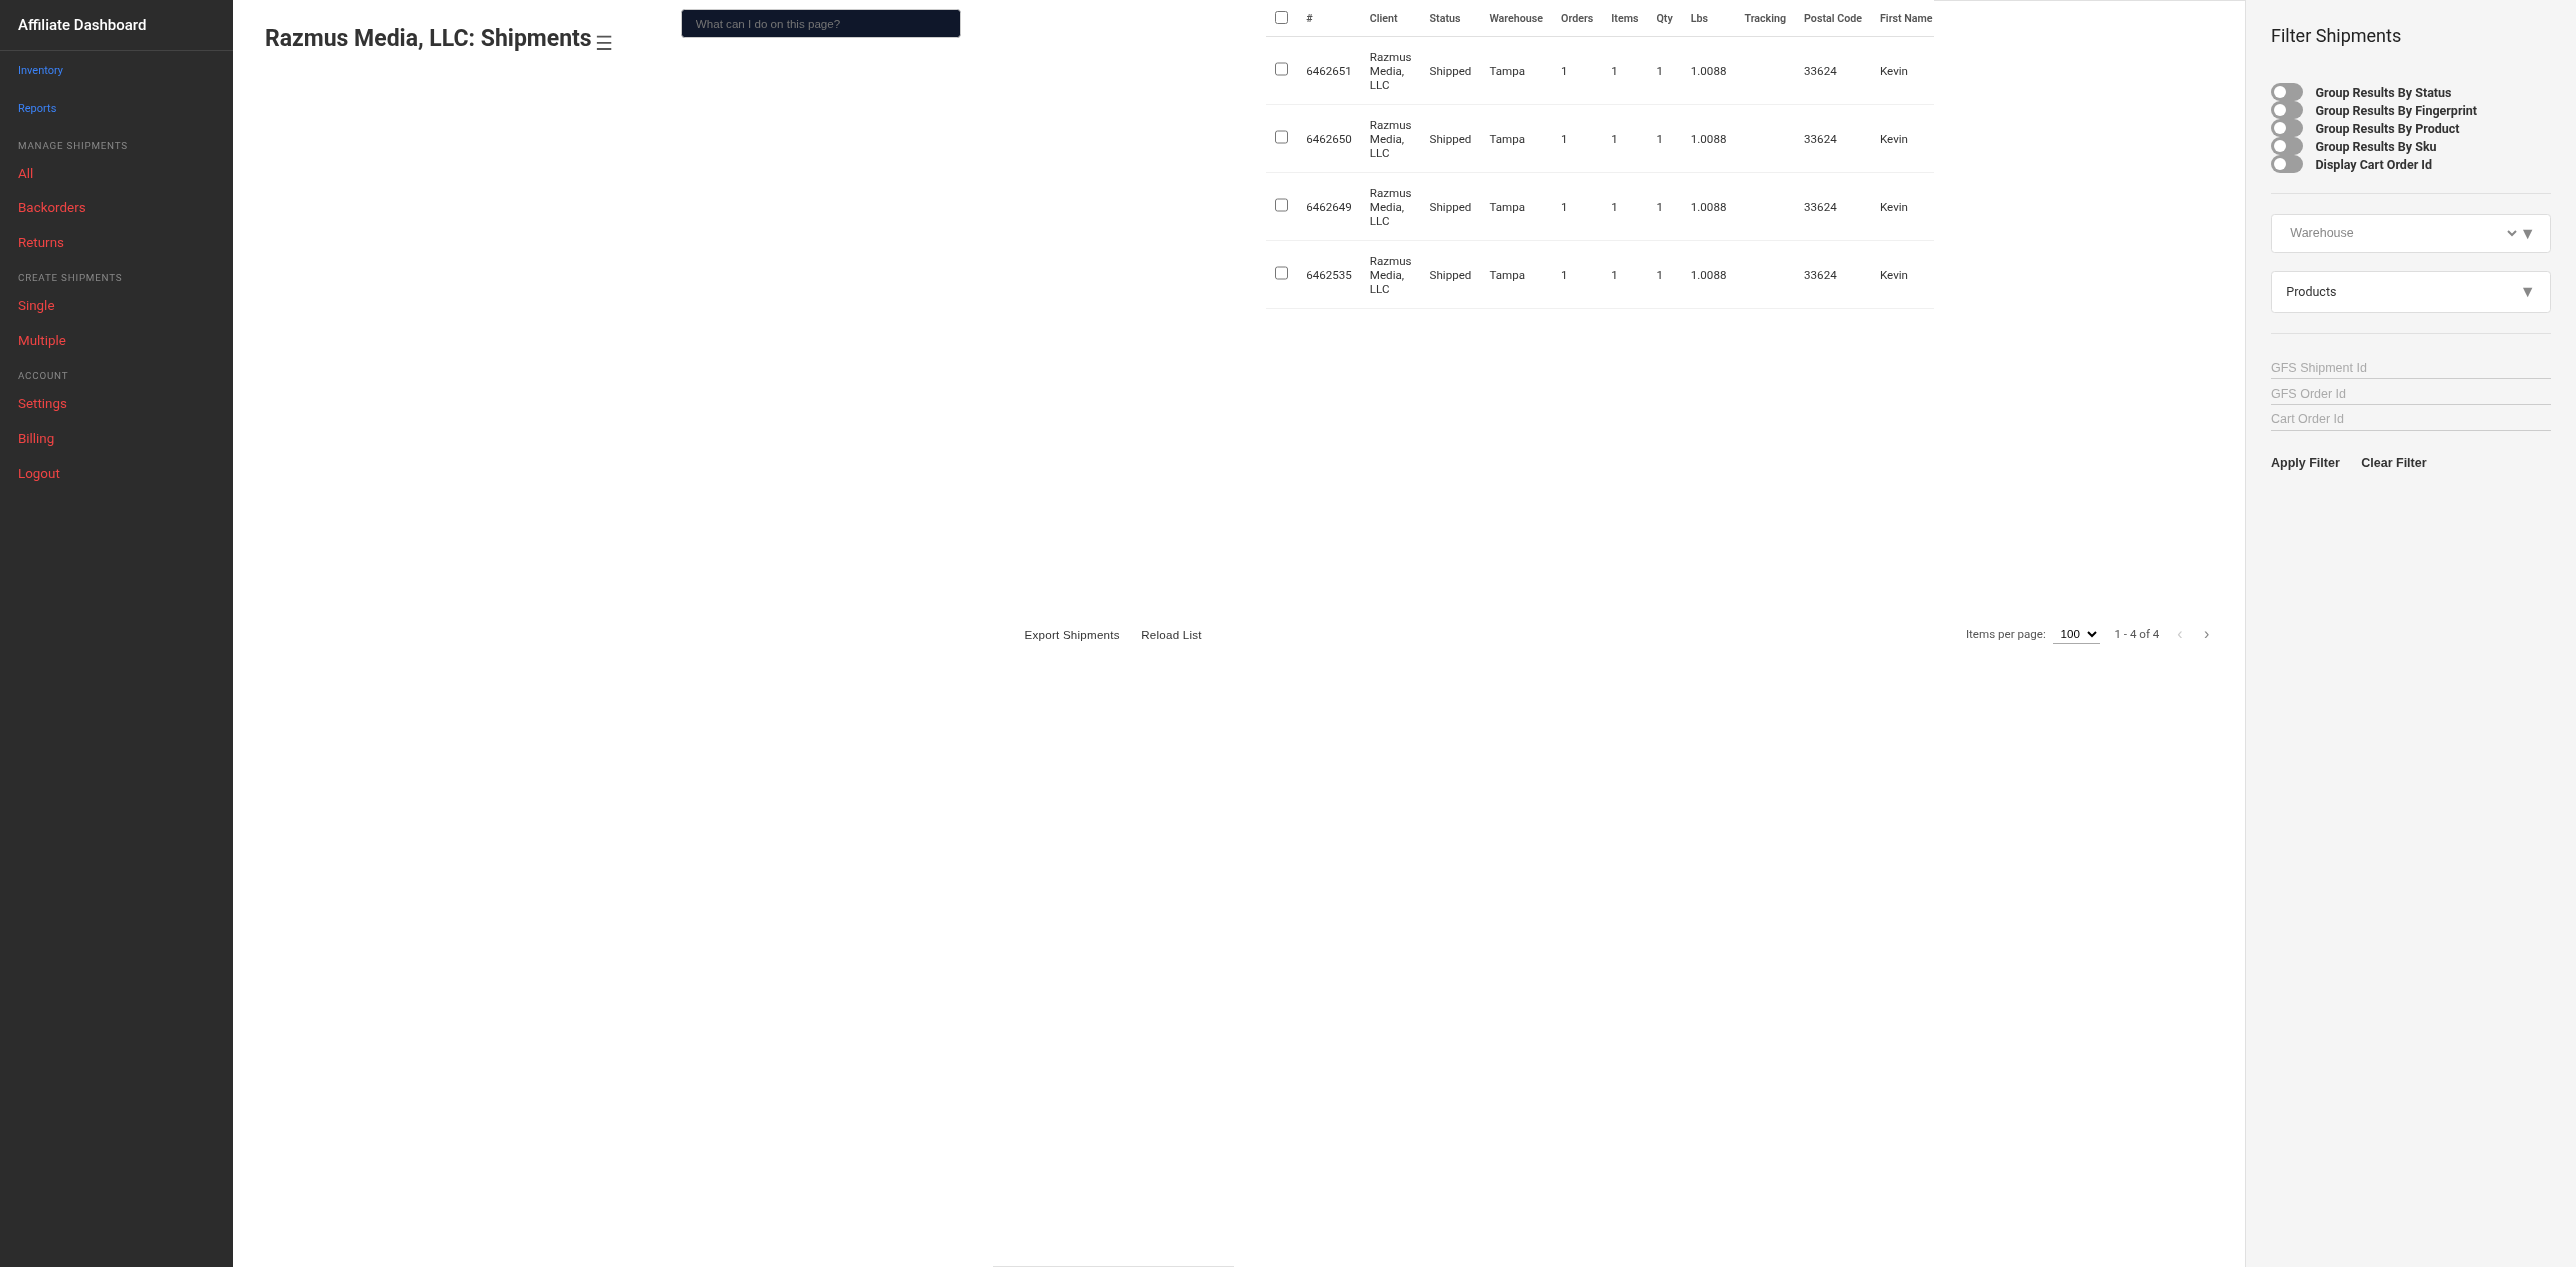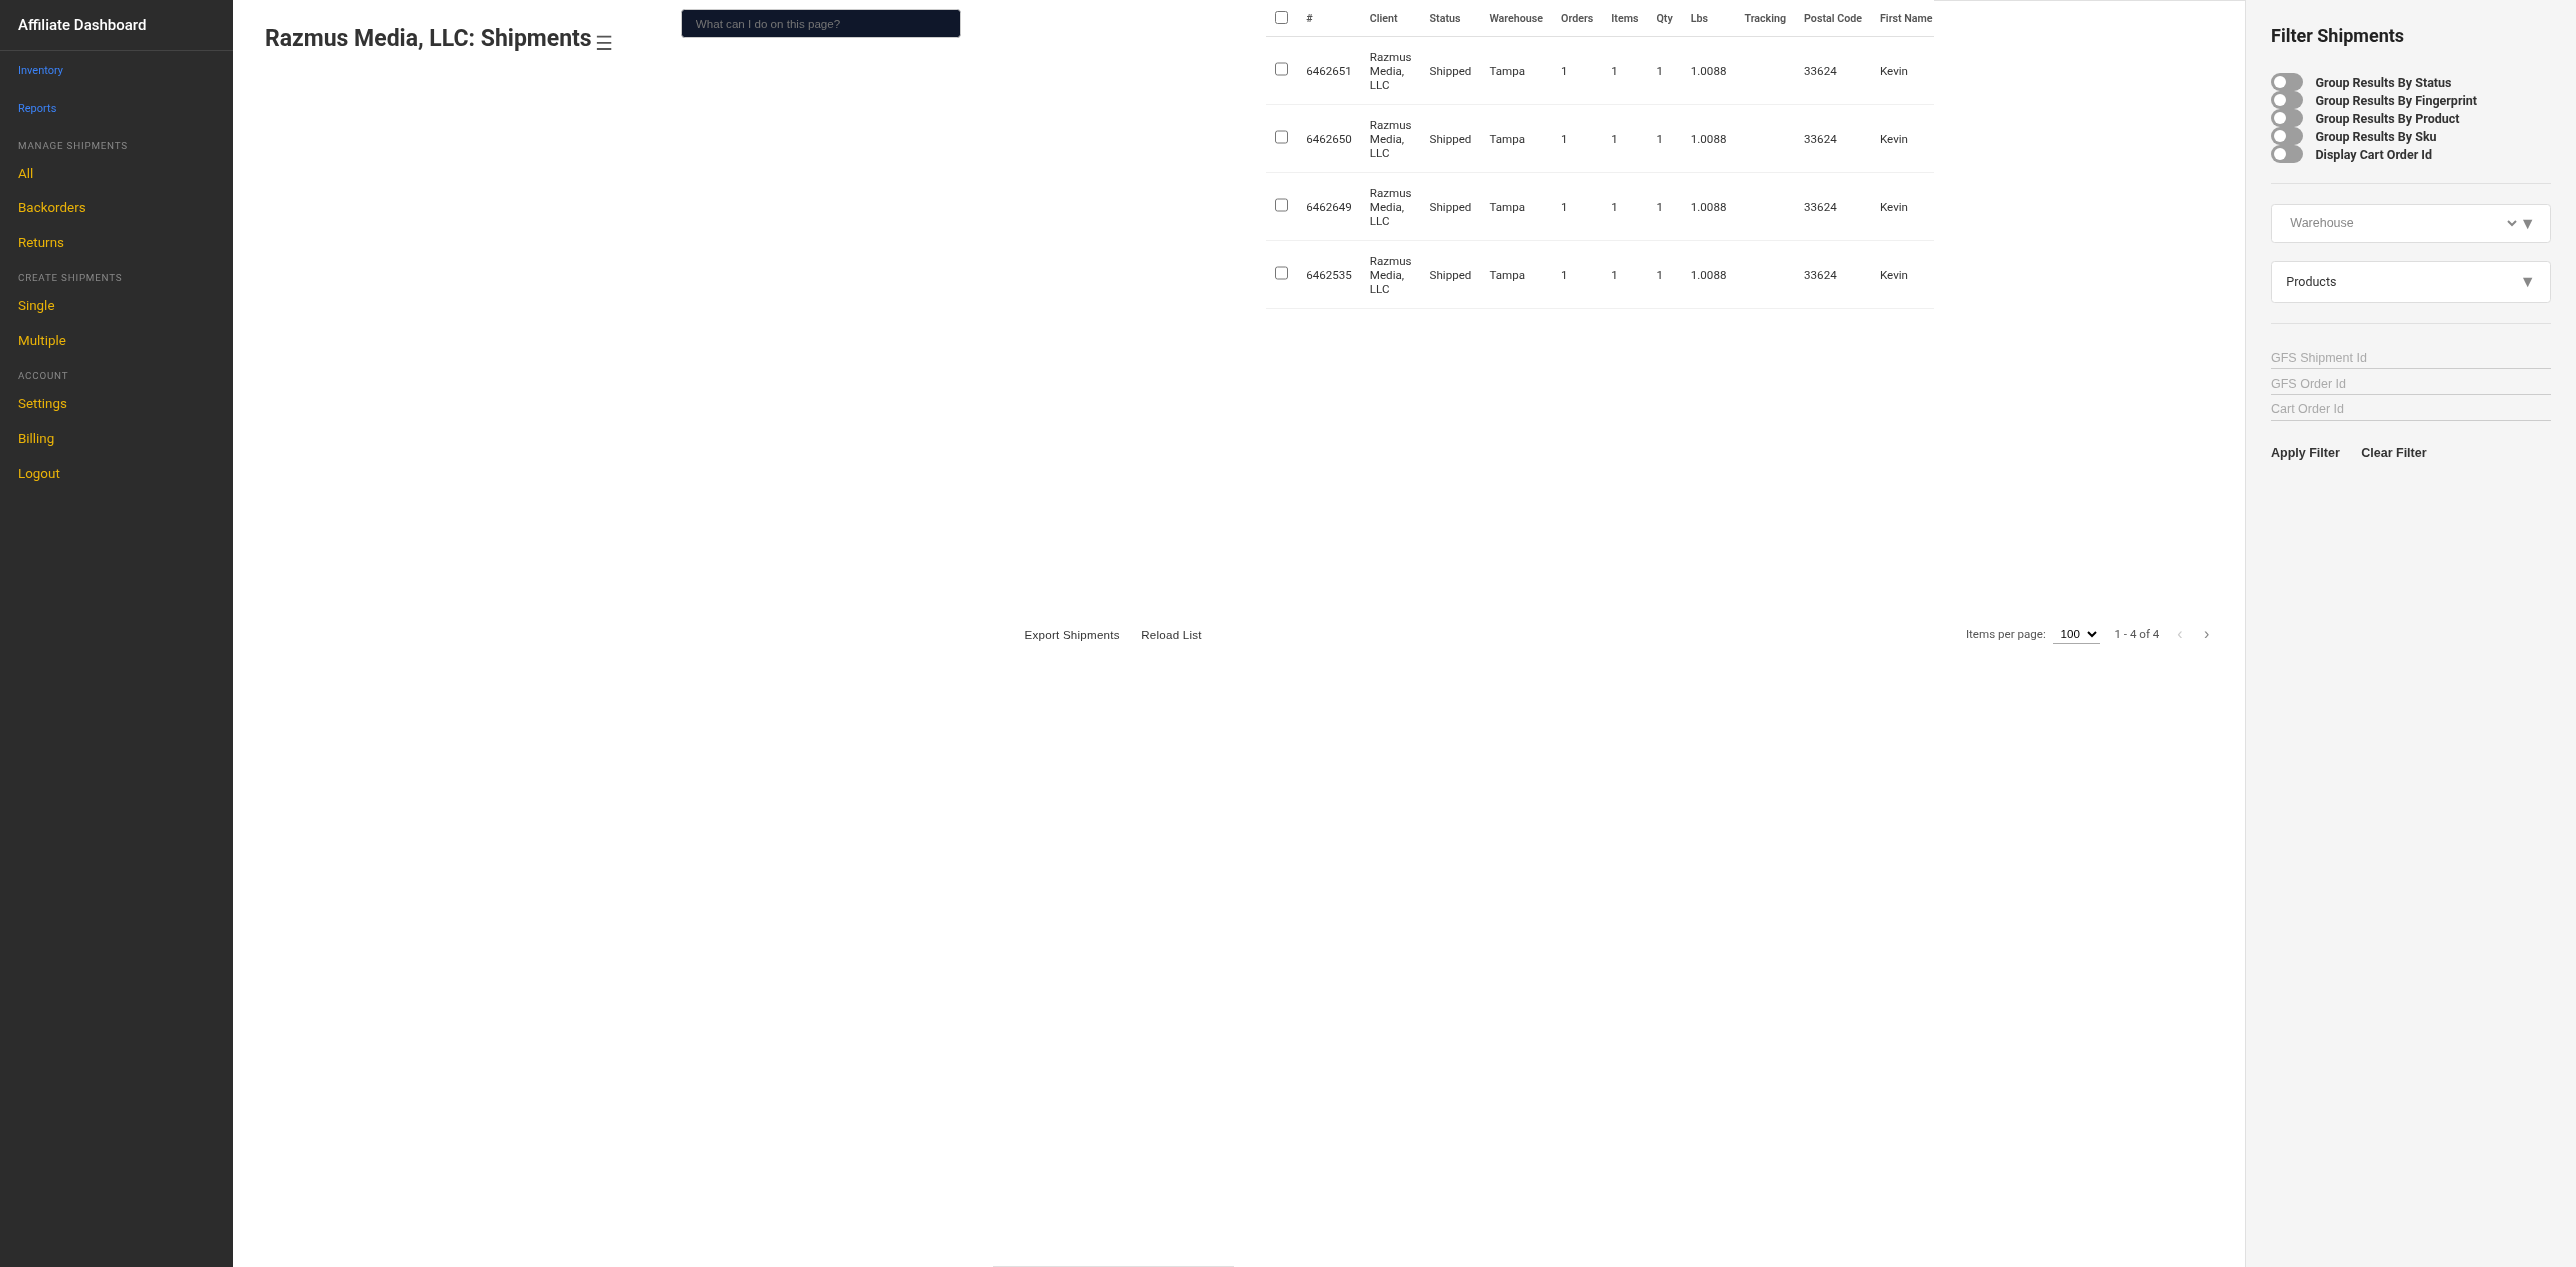--- a/index.html
+++ b/index.html
@@ -33,21 +33,21 @@
     .sidebar-section-label {
       padding: 12.5px 18px 5.4px 18px;
       font-size: 9.8px;
       color: #888;
       letter-spacing: 0.08em;
       text-transform: uppercase;
     }
     .sidebar-link {
       display: block;
       padding: 9.8px 18px;
-      color: #eab308;
+      color: #ef4444;
       font-size: 13.4px;
       cursor: pointer;
       text-decoration: none;
     }
 
     
     #main {
       flex: 1;
       display: flex;
       flex-direction: row;
@@ -179,23 +179,23 @@
       background: #f5f5f5;
       border-left: 0.9px solid #e0e0e0;
       padding: 25px 25px;
       display: flex;
       flex-direction: column;
       gap: 18px;
       overflow-y: auto;
     }
     .filter-title {
       font-size: 18px;
-      font-weight: 700;
+      font-weight: 400;
       color: #222;
-      margin-bottom: 9px;
+      margin-bottom: 19px;
     }
     .toggle-row {
       display: flex;
       align-items: center;
       gap: 12.5px;
     }
     .toggle-label {
       font-size: 12.5px;
       color: #333;
       font-weight: bold;

